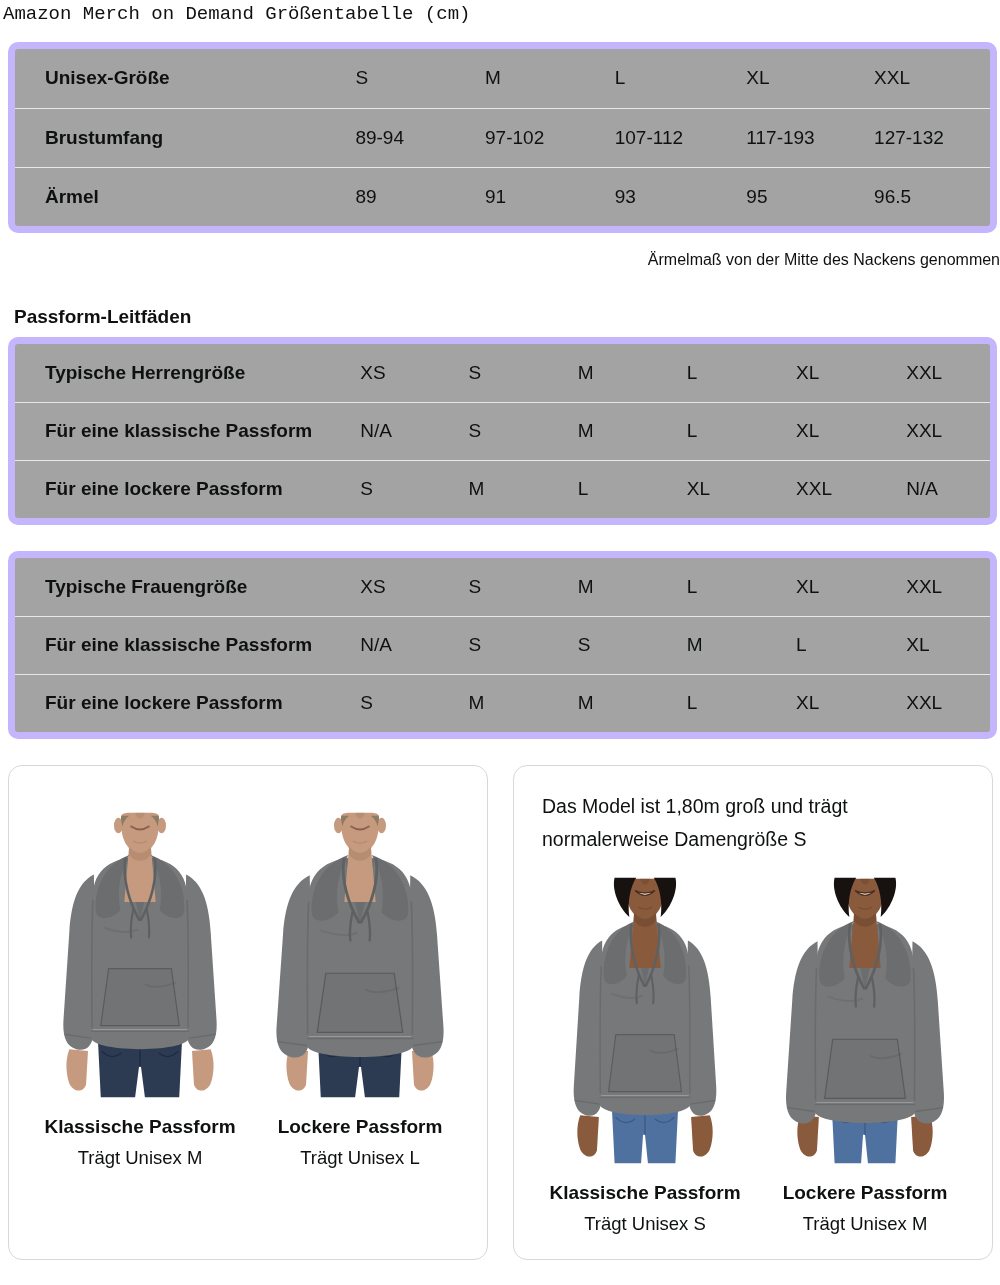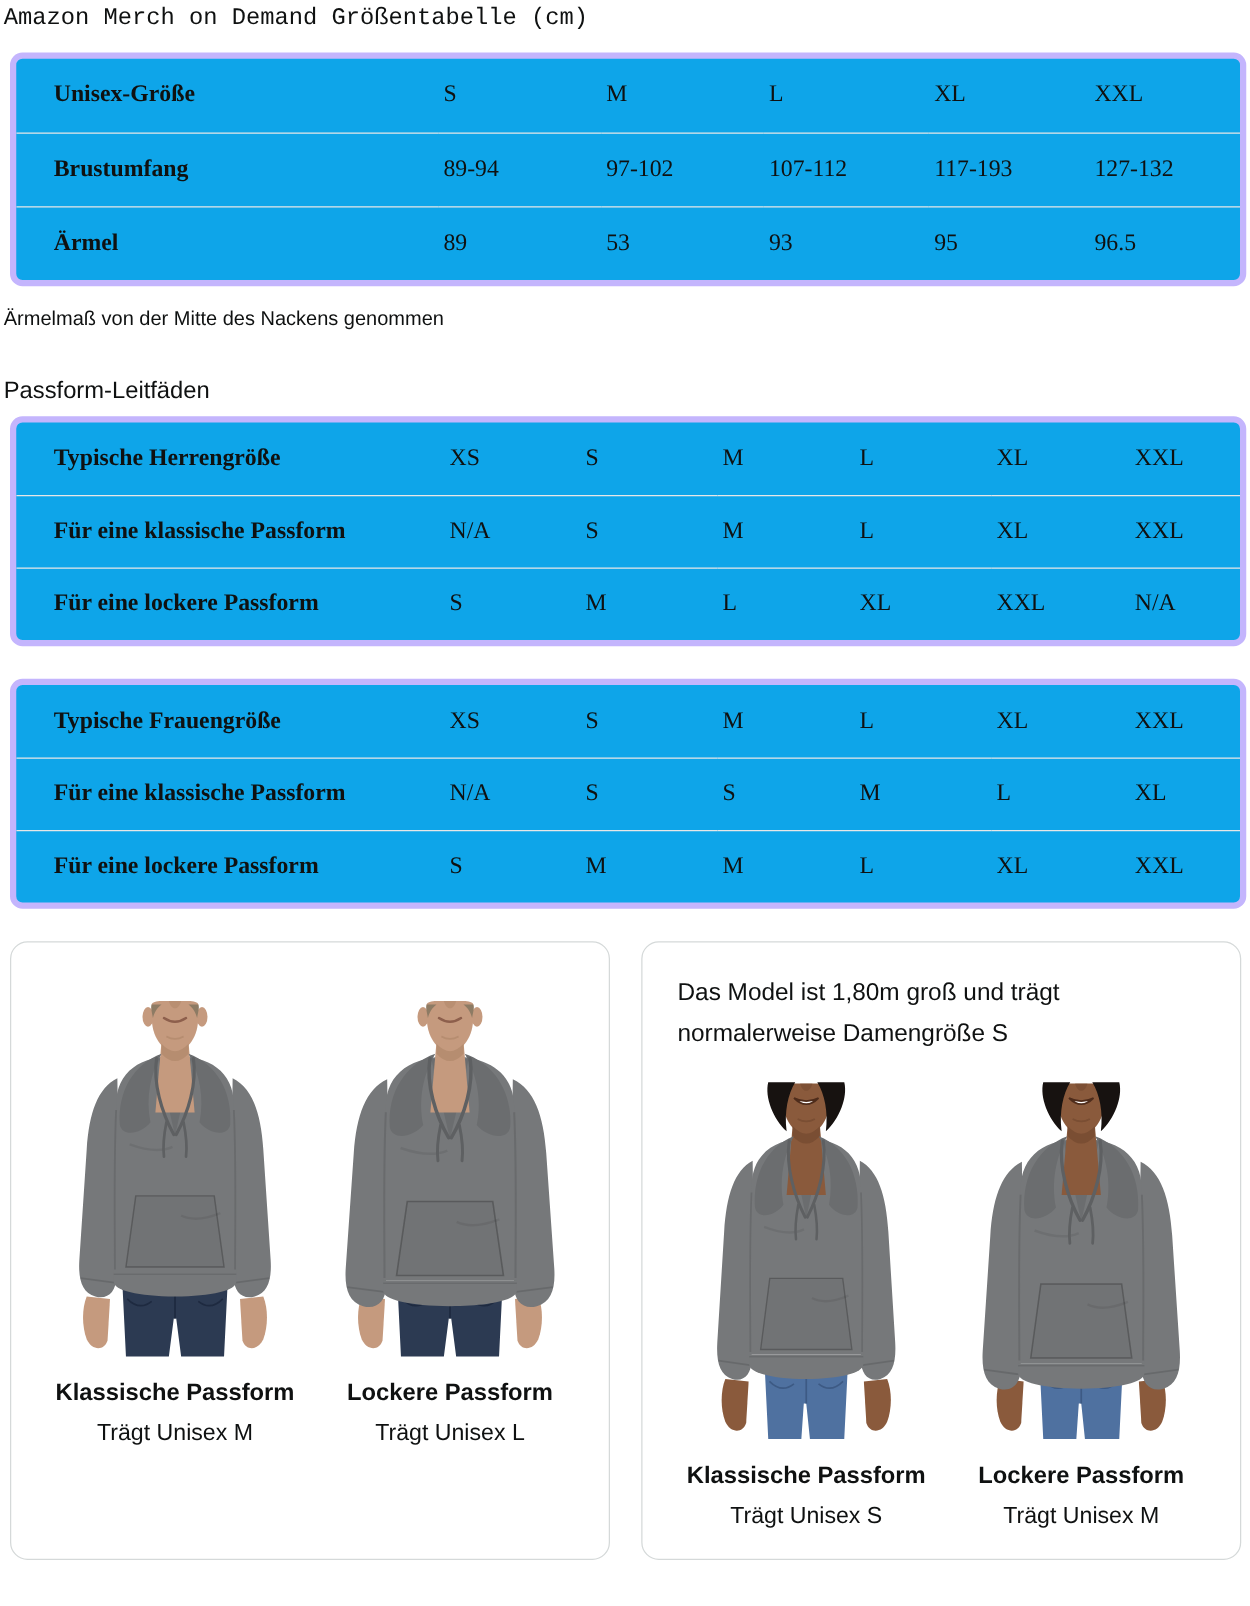--- a/index.html
+++ b/index.html
@@ -6,38 +6,37 @@
   body{
     width:1000px;
     color:#0f1111;
     font-family:"Liberation Sans","DejaVu Sans",sans-serif;
     -webkit-font-smoothing:antialiased;
   }
   .page{width:1000px;min-height:1285px;box-sizing:border-box;padding-top:2px;}
   .page-title{font-size:19px;font-weight:400;margin:0 0 0 3px;line-height:24px;font-family:Liberation Mono, monospace;}
 
   .tblwrap{
-    border:5px solid #c4b5fd;
+    border:7px solid #c4b5fd;
     border-radius:10px;
     overflow:hidden;
     margin:16px 3px 0 8px;
-    background:#0ea5e9;
-    font-family:Liberation Serif, serif;
+    background:#a3a3a3;
   }
   .tblwrap.mt-note{margin-top:8px;}
   .tblwrap.mt-gap{margin-top:26px;}
   table{width:100%;border-collapse:collapse;font-size:19px;table-layout:fixed;}
   tr+tr th, tr+tr td{border-top:1px solid #e7e7e7;}
   .t1 tr{height:59px;}
   .t2 tr{height:58px;}
   th.rowlabel{text-align:left;font-weight:700;padding:0 0 0 30px;font-size:19px;white-space:nowrap;}
   td.val{text-align:left;padding:0 0 0 4px;font-weight:400;}
 
-  .note{font-size:16px;margin:17px 0 0 3px;line-height:20px;}
-  .section-title{font-size:19px;font-weight:400;margin:35px 0 0 3px;line-height:24px;}
+  .note{font-size:16px;margin:17px 0 0 3px;line-height:20px;text-align:right;}
+  .section-title{font-size:19px;font-weight:700;margin:35px 0 0 14px;line-height:24px;}
 
   .cards{display:flex;gap:25px;margin:26px 8px 0 8px;}
   .card{
     flex:1;
     border:1px solid #d5d9d9;
     border-radius:14px;
     box-sizing:border-box;
     padding:24px 24px 24px 28px;
     background:#fff;
   }
@@ -79,21 +78,21 @@
         <th class="rowlabel">Brustumfang</th>
         <td class="val">89-94</td>
         <td class="val">97-102</td>
         <td class="val">107-112</td>
         <td class="val">117-193</td>
         <td class="val">127-132</td>
       </tr>
       <tr>
         <th class="rowlabel">Ärmel</th>
         <td class="val">89</td>
-        <td class="val">53</td>
+        <td class="val">91</td>
         <td class="val">93</td>
         <td class="val">95</td>
         <td class="val">96.5</td>
       </tr>
     </tbody>
       </table>
   </div>
 
   <p class="note">Ärmelmaß von der Mitte des Nackens genommen</p>
 

